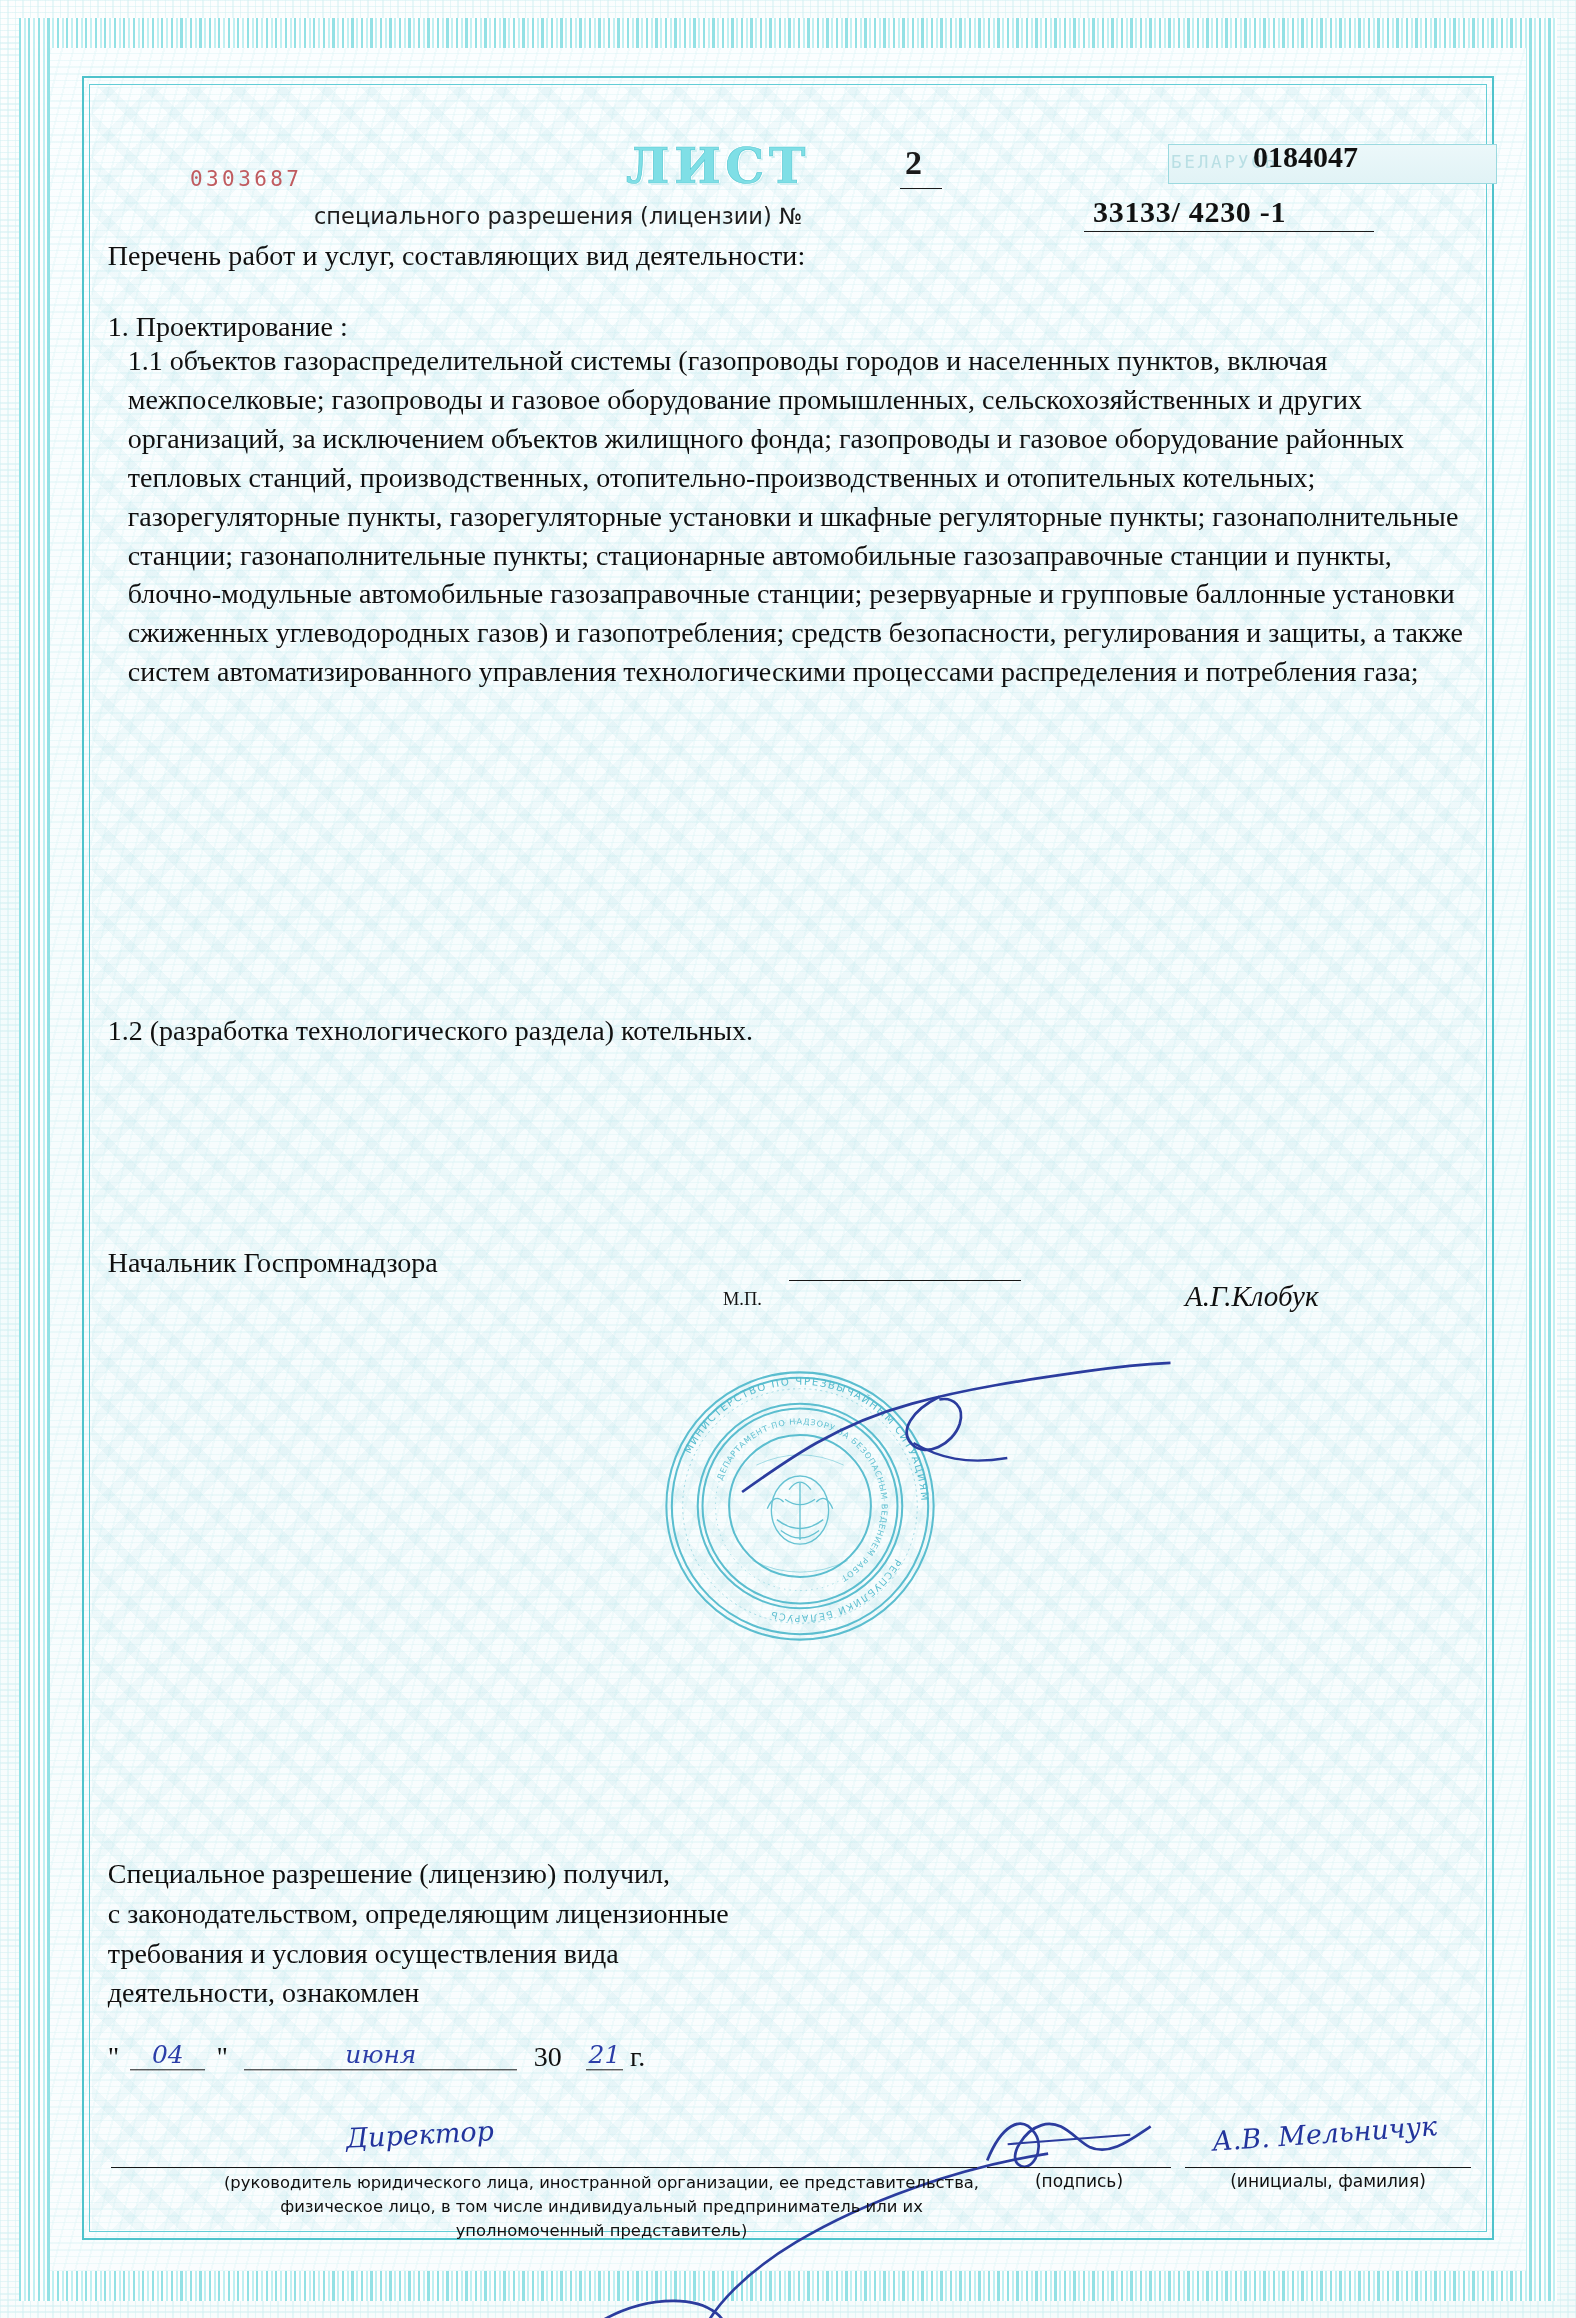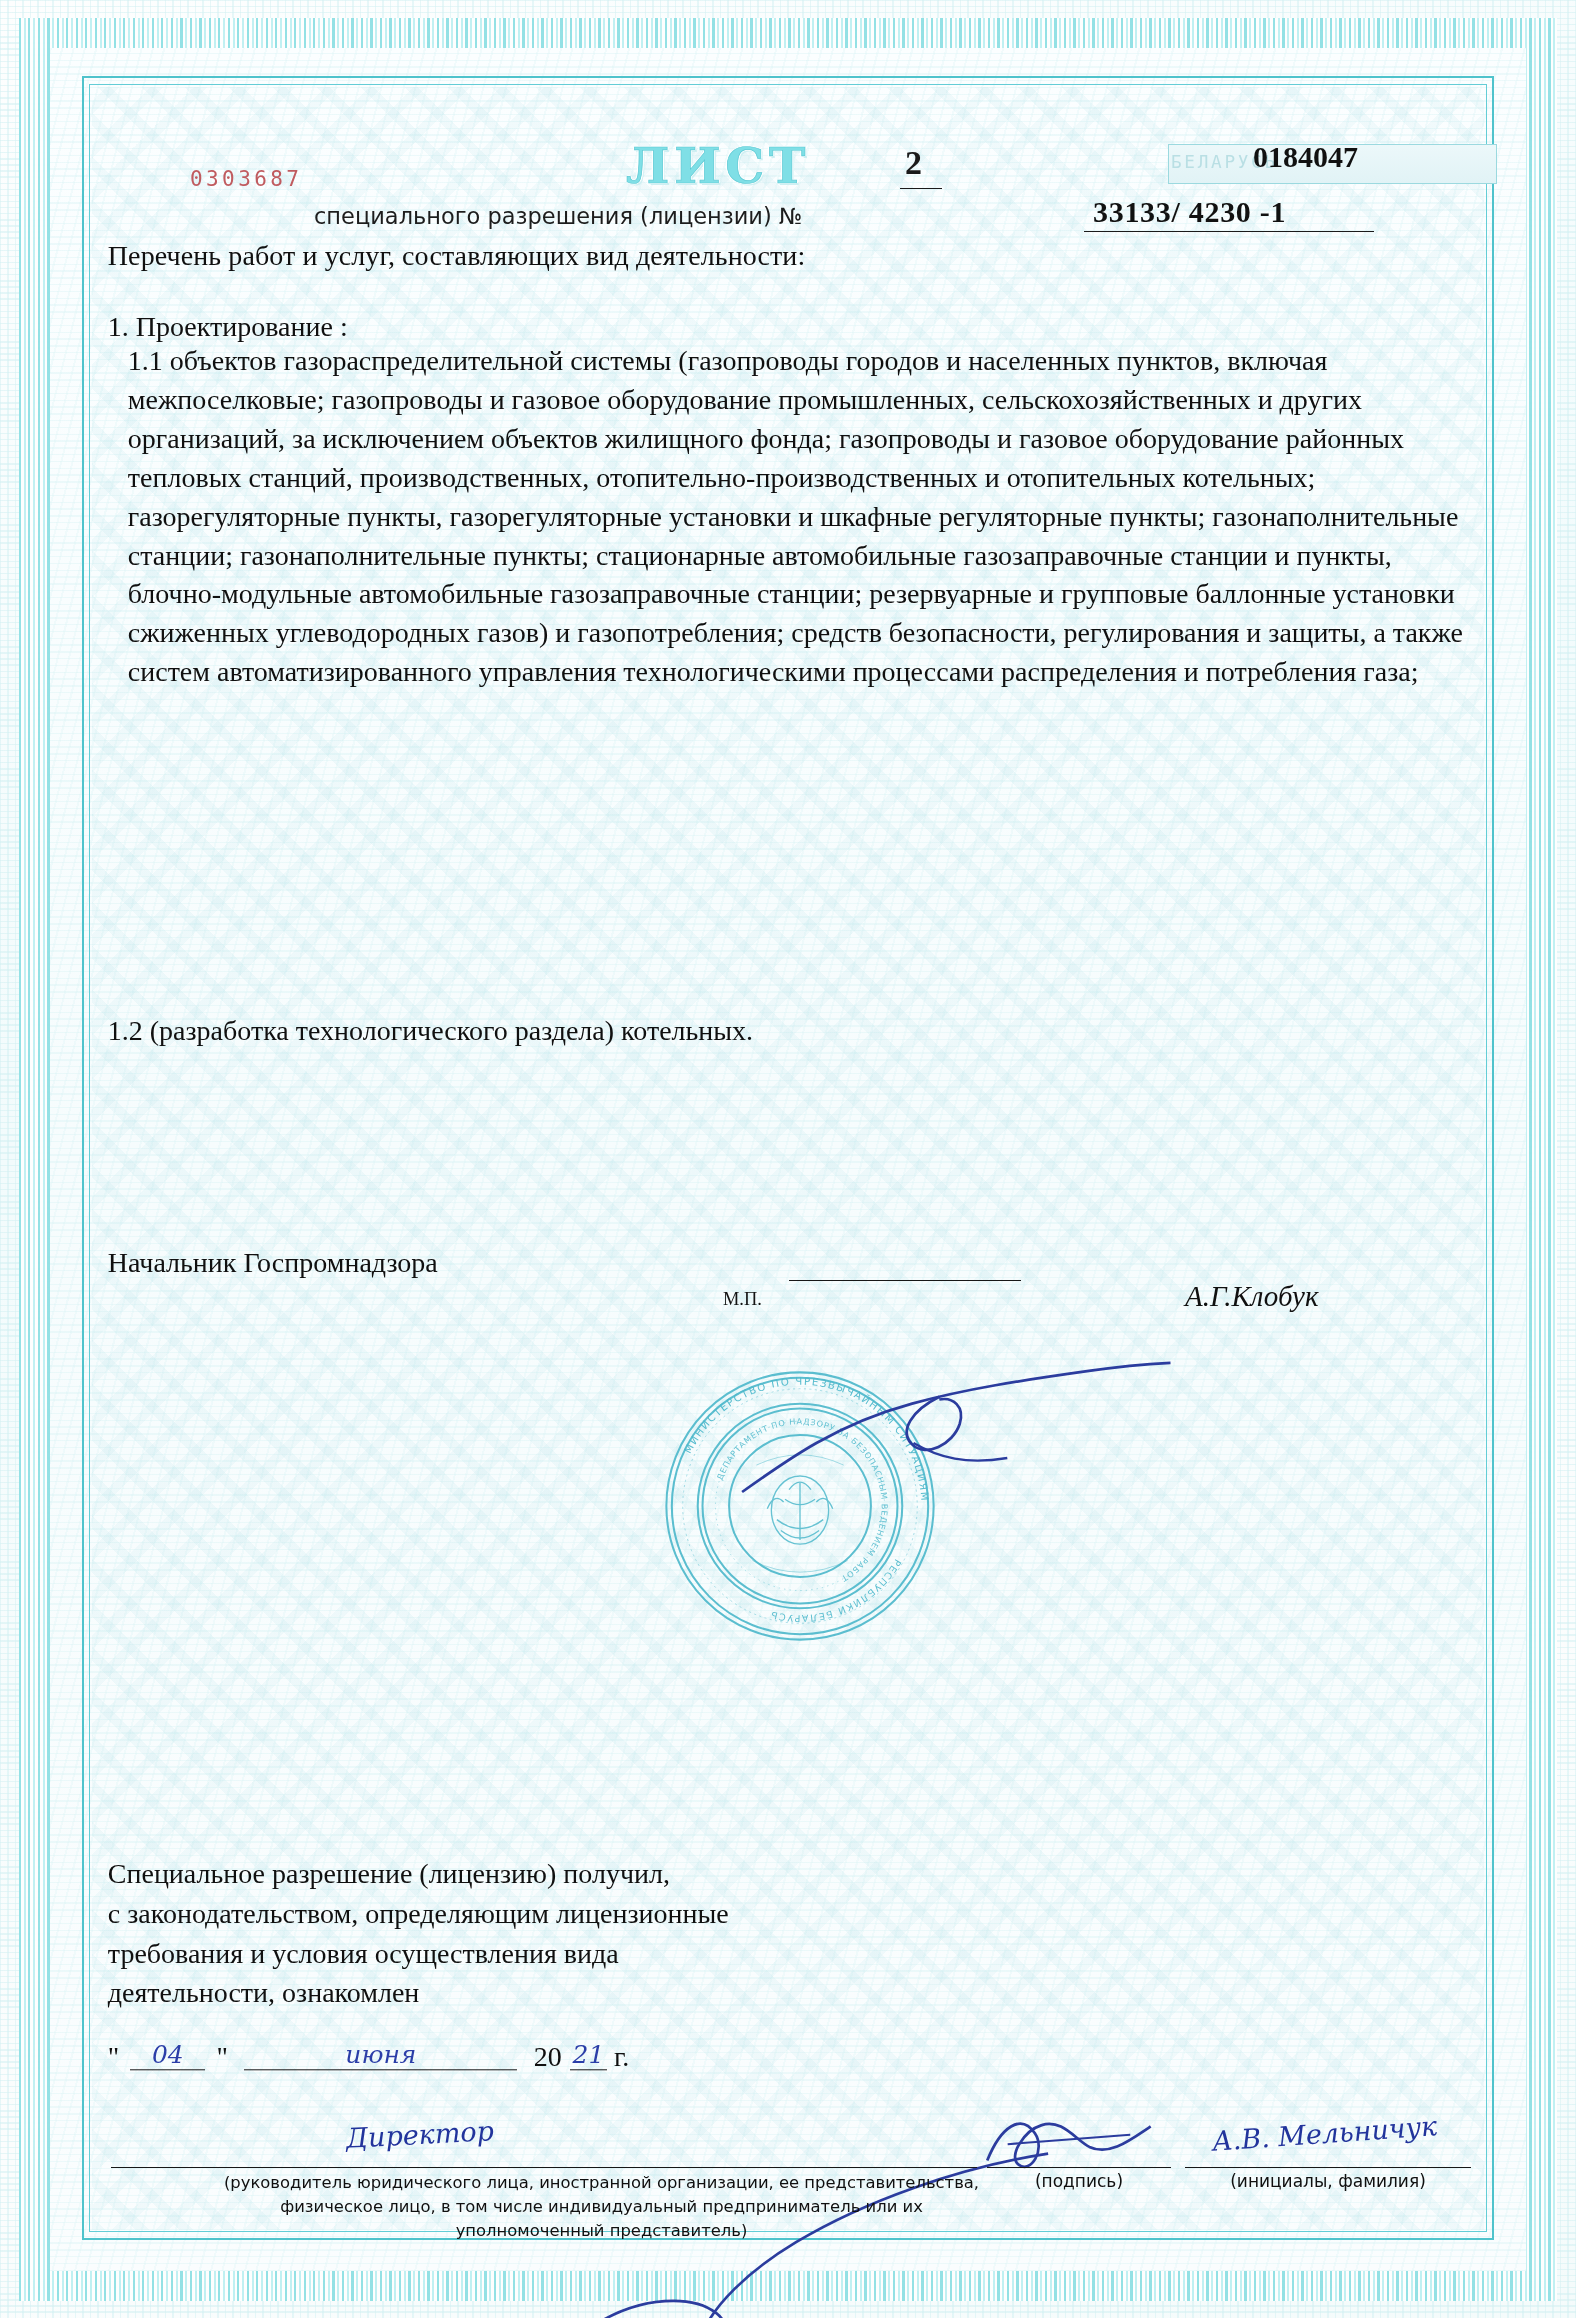--- a/index.html
+++ b/index.html
@@ -272,21 +272,21 @@
     transform: translateY(-2.7px);
   }
   .date-year-suffix {
     display: inline-block;
     font-family: "DejaVu Serif", serif;
     font-style: italic;
     font-size: 25px;
     color: #2b3ea8;
     border-bottom: 1.4px solid #171717;
     padding: 0 2.7px;
-    margin-left: 1px;
+    margin-left: 17px;
     transform: translateY(-2.7px);
   }
 
   
   .sig-line-left {
     position: absolute;
     left: 9.5px; top: 2065px;
     width: 866px;
     border-bottom: 1.4px solid #171717;
   }
@@ -452,21 +452,21 @@
       <div>с законодательством, определяющим лицензионные</div>
       <div>требования и условия осуществления вида</div>
       <div>деятельности, ознакомлен</div>
     </div>
 
     <div class="date-row">
       <span class="q">"</span>
       <span class="date-day">04</span>
       <span class="q">"</span>
       <span class="date-month">июня</span>
-      <span>20</span>
+      <span>30</span>
       <span class="date-year-suffix">21</span>
       <span>г.</span>
     </div>
 
     <div class="hand hand-director">Директор</div>
     <div class="hand hand-name">А.В. Мельничук</div>
 
     <div class="hand-sig-svg">
       <svg width="286" height="232" viewBox="0 0 420 340" xmlns="http://www.w3.org/2000/svg">
         <path d="M40,90 C60,40 90,20 110,50 C126,74 104,110 86,96 C70,84 94,46 120,38 C150,28 170,60 190,70 C220,84 250,60 280,40" fill="none" stroke="#2b3c9e" stroke-width="4"></path>

